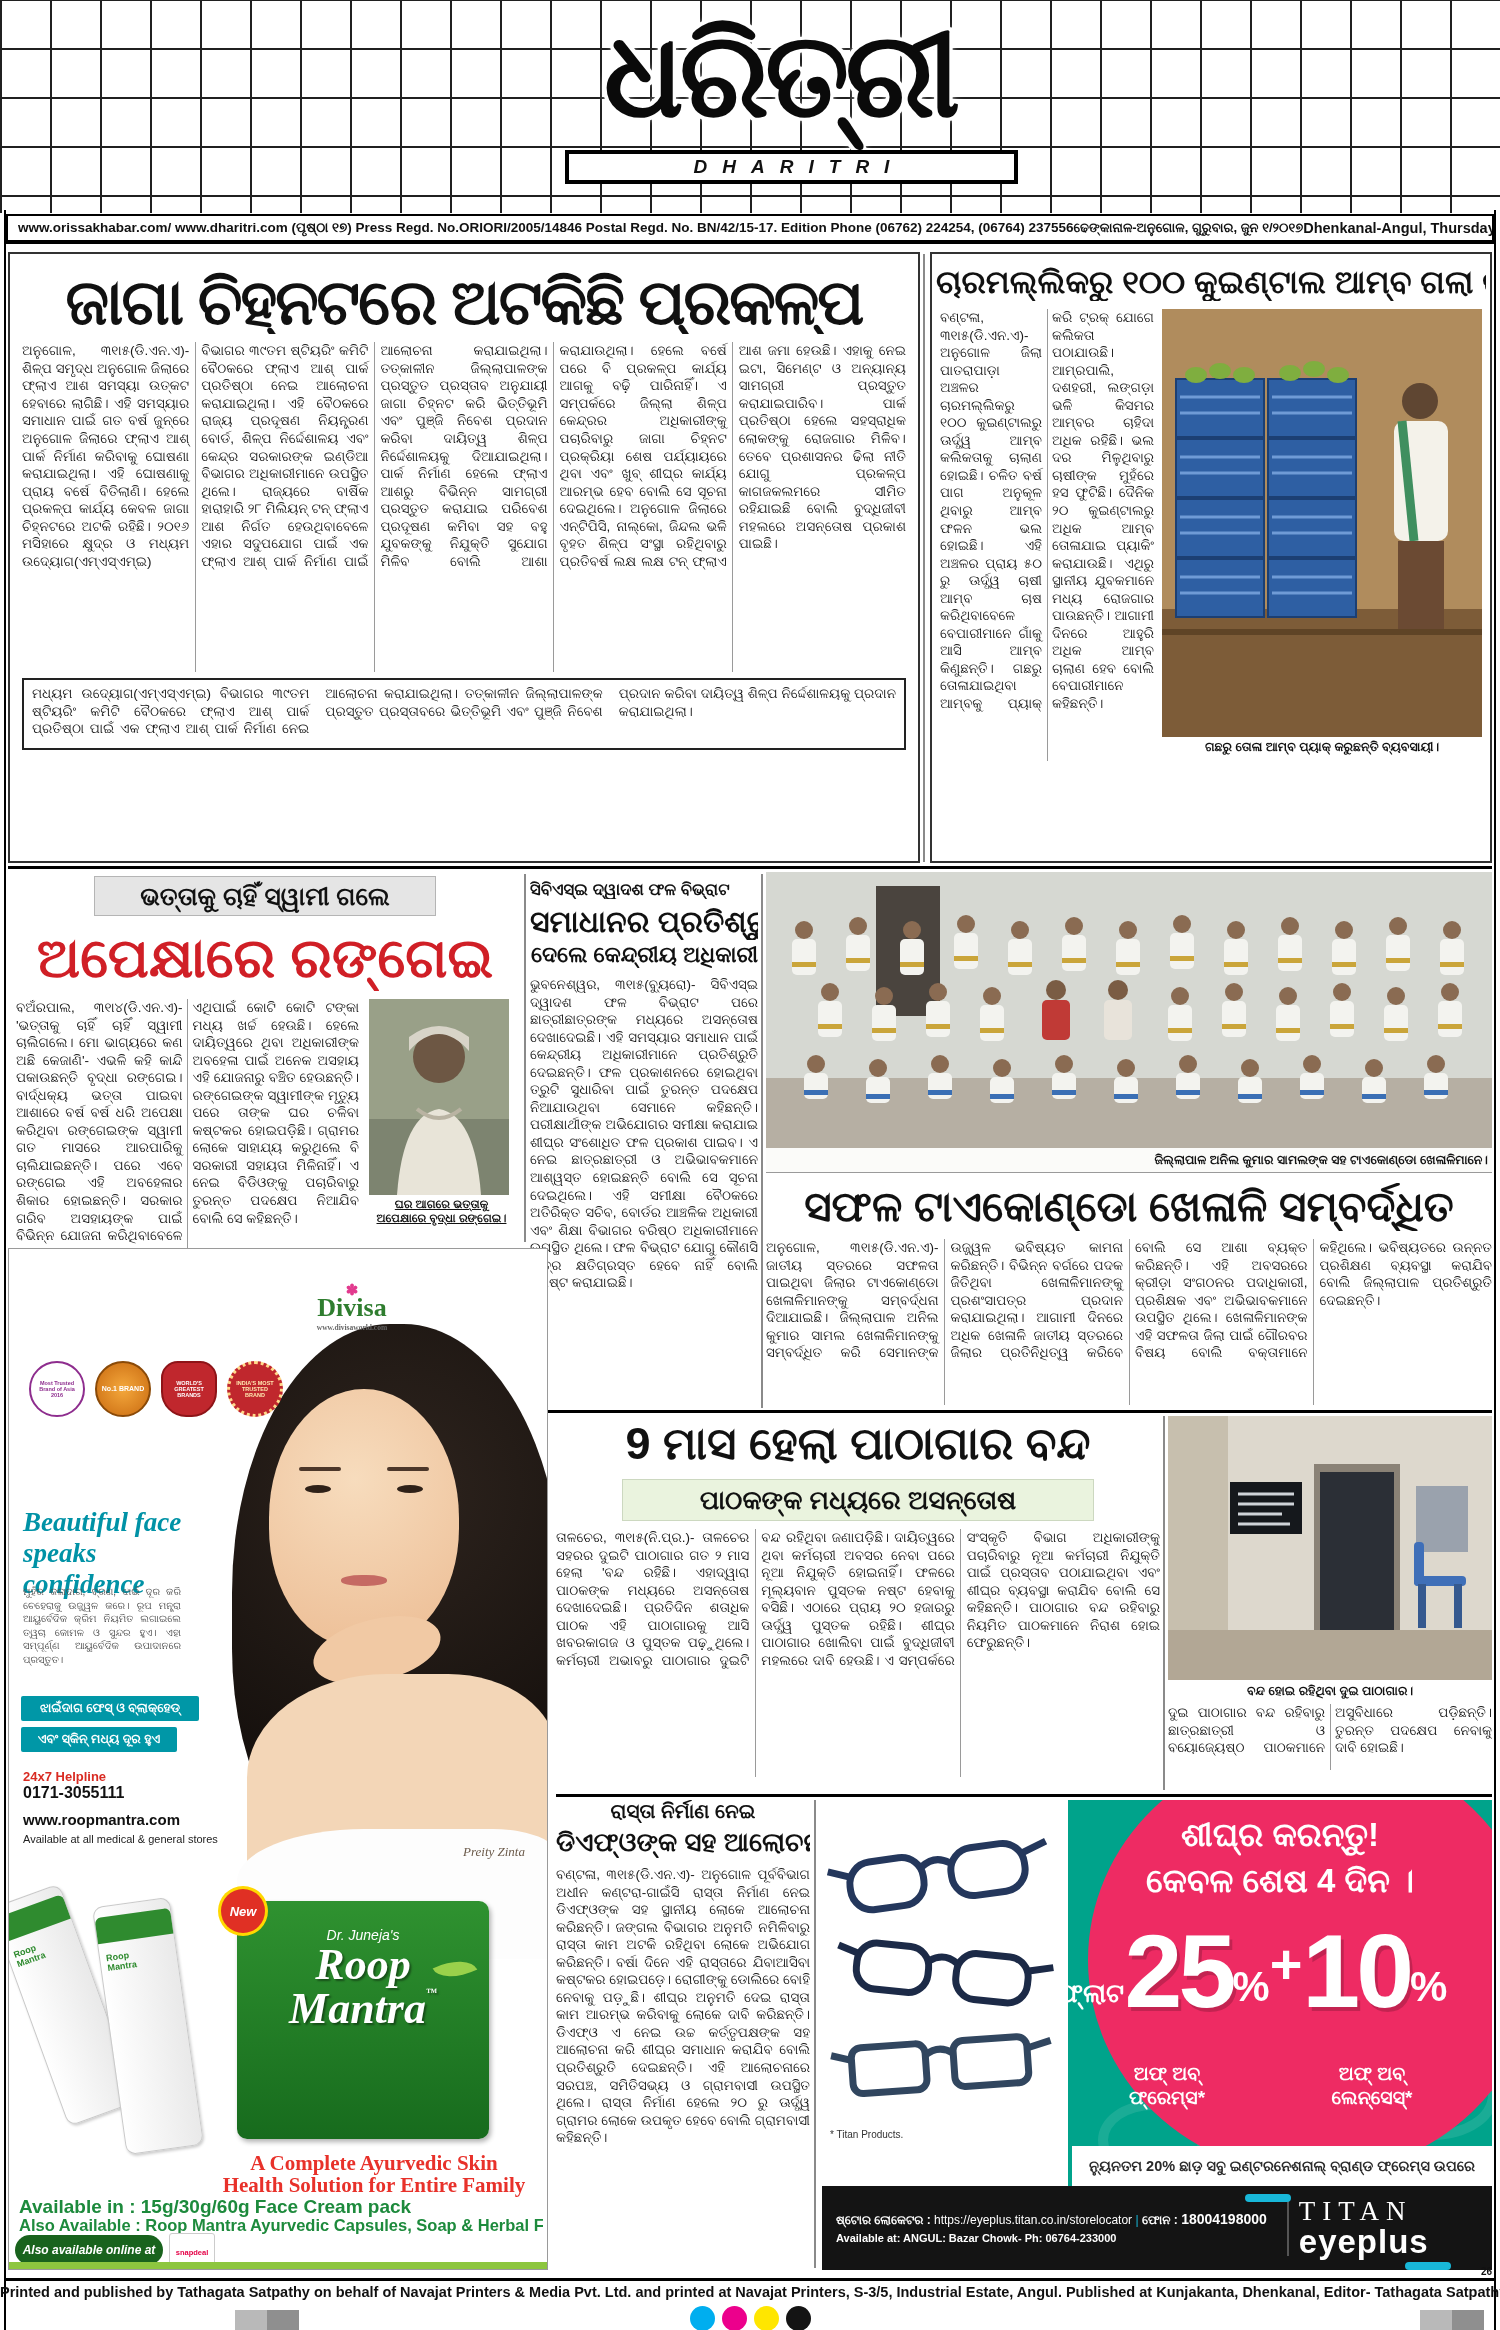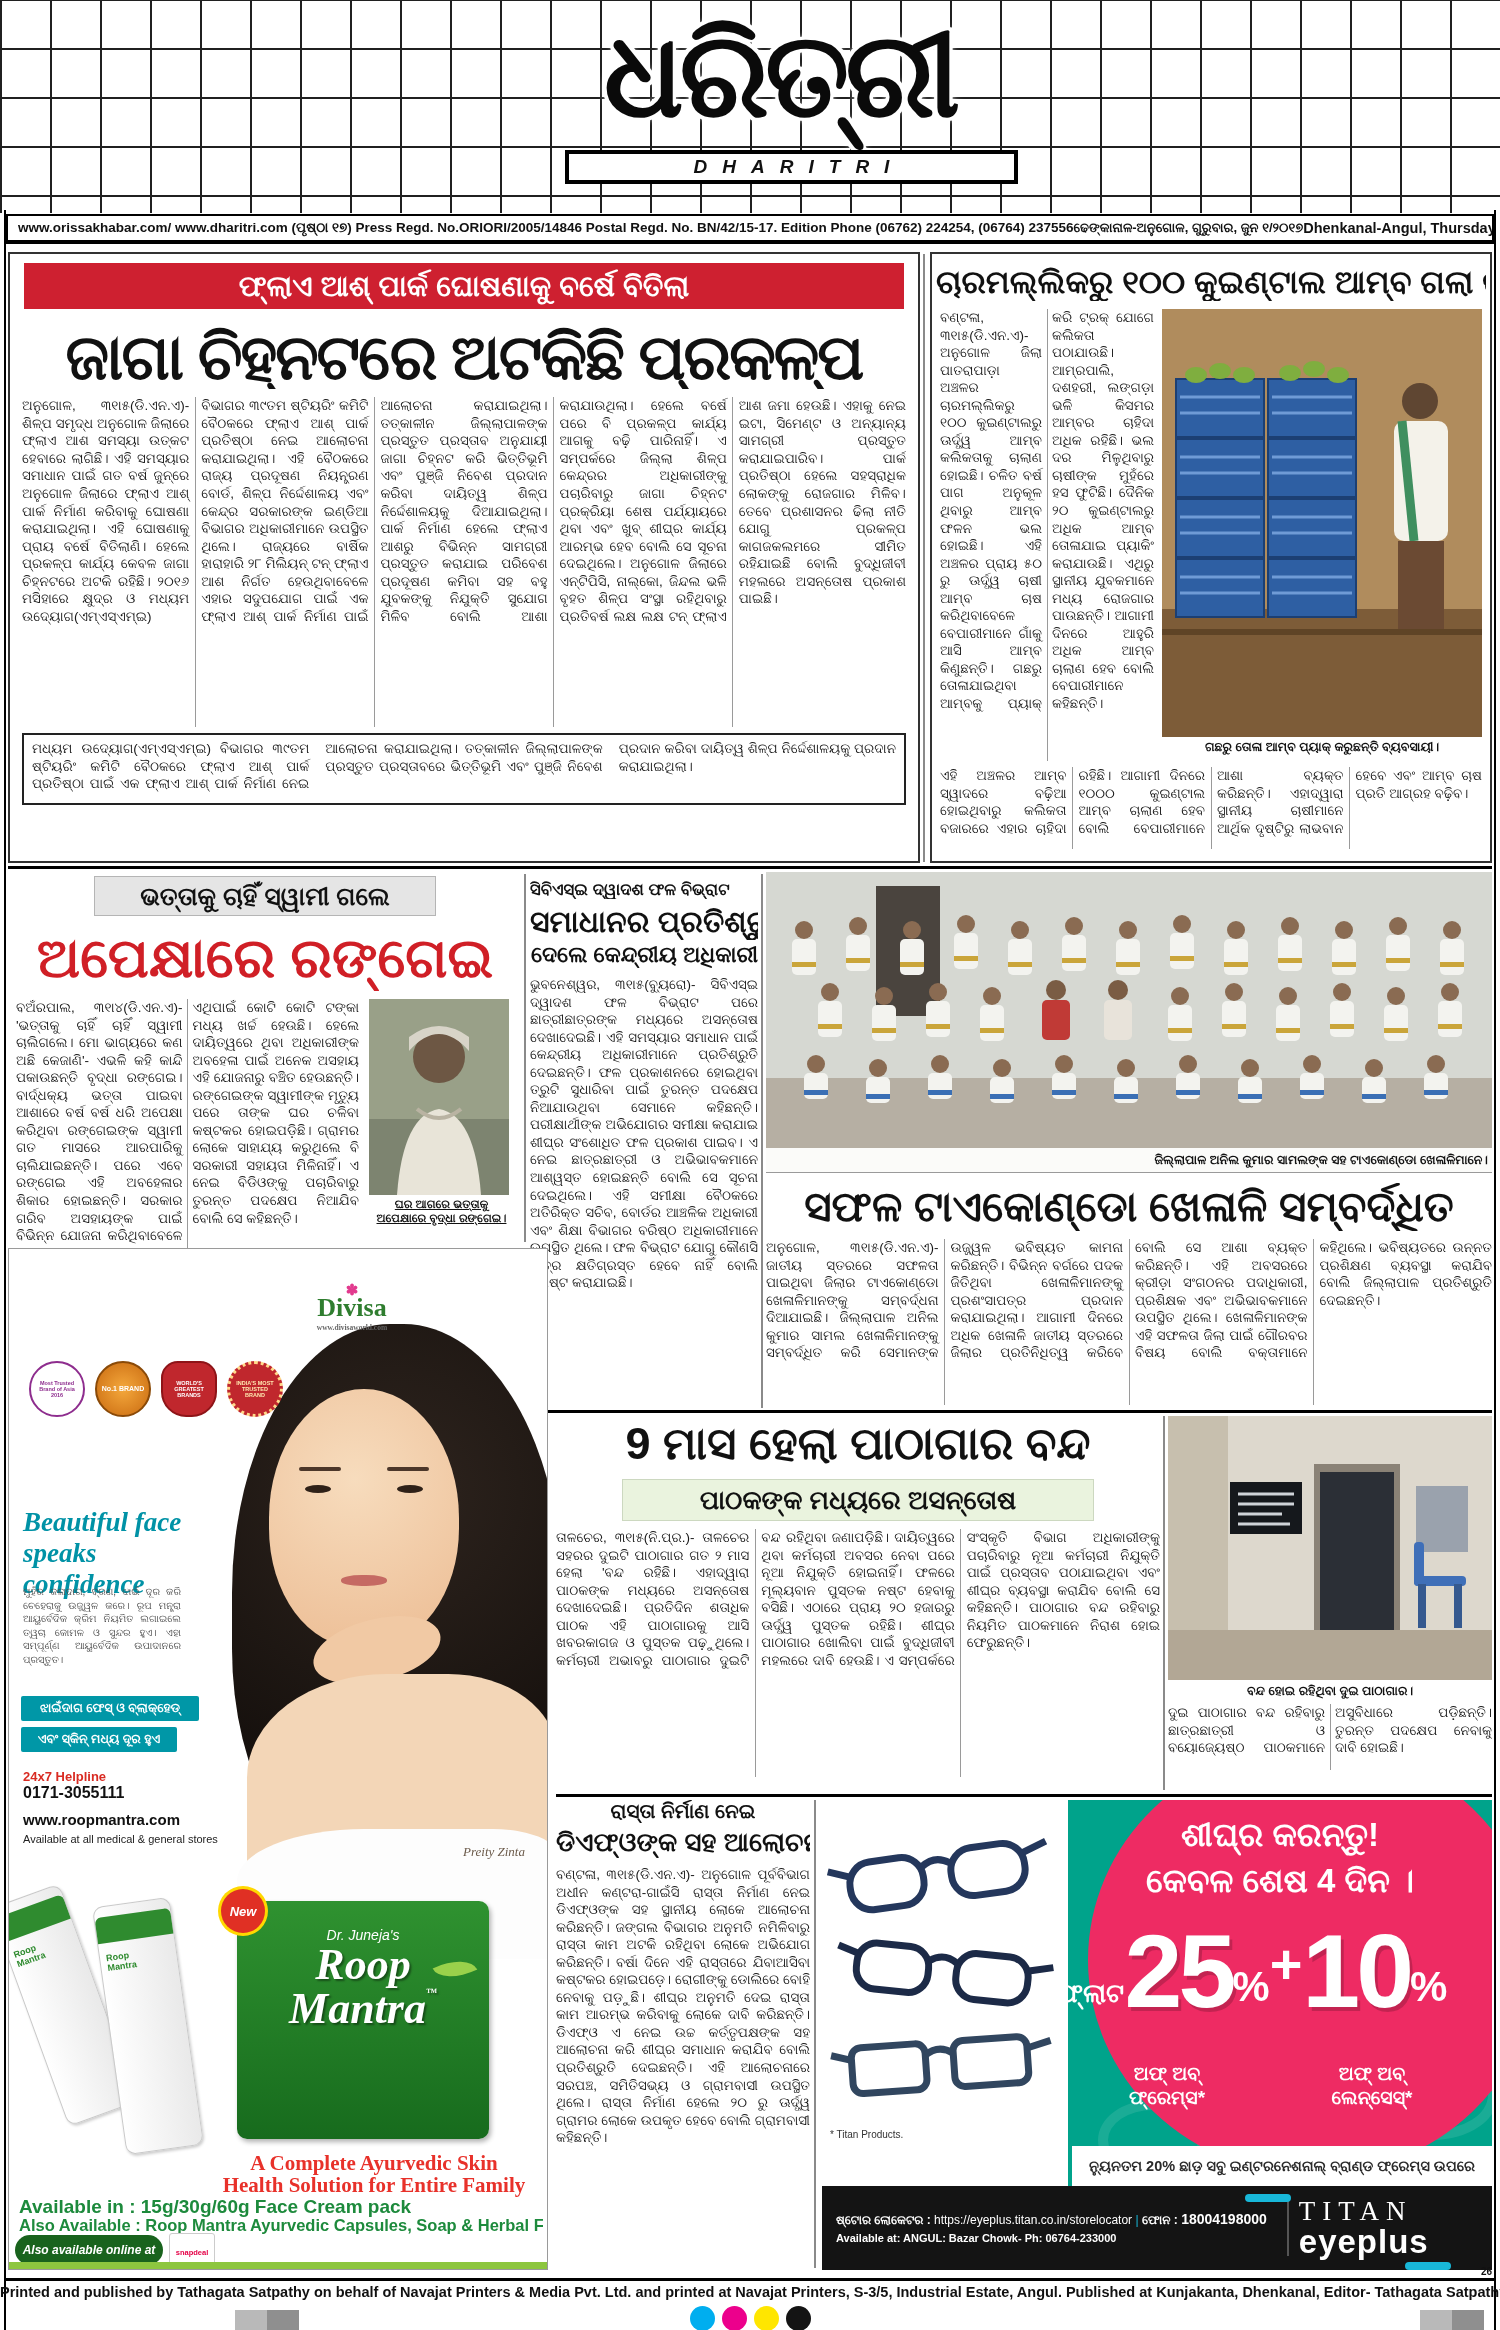--- a/index.html
+++ b/index.html
@@ -189,21 +189,20 @@
   <div class="abs" id="mastLatin">DHARITRI</div>
   <div class="abs" id="infoBar">
     <span>www.orissakhabar.com/ www.dharitri.com  (ପୃଷ୍ଠା ୧୭)  Press Regd. No.ORIORI/2005/14846 Postal Regd. No. BN/42/15-17.  Edition Phone (06762) 224254, (06764) 237556</span>
     <span class="mid">ଢେଙ୍କାନାଳ-ଅନୁଗୋଳ, ଗୁରୁବାର, ଜୁନ ୧/୨୦୧୭</span>
     <span class="right">Dhenkanal-Angul, Thursday, June 1/ 2017</span>
   </div>
   <div class="edge" style="left:4px"></div>
   <div class="edge" style="left:1494px"></div>
 
   <div class="abs" id="lead">
-    <div id="leadKicker">ଫ୍ଲାଏ ଆଶ୍ ପାର୍କ ଘୋଷଣାକୁ ବର୍ଷେ ବିତିଲା</div>
     <div id="leadHead">ଜାଗା ଚିହ୍ନଟରେ ଅଟକିଛି ପ୍ରକଳ୍ପ</div>
     <div id="leadBody" class="bodytext">ଅନୁଗୋଳ, ୩୧ା୫(ଡି.ଏନ.ଏ)- ଶିଳ୍ପ ସମୃଦ୍ଧ ଅନୁଗୋଳ ଜିଲାରେ ଫ୍ଲାଏ ଆଶ ସମସ୍ୟା ଉତ୍କଟ ହେବାରେ ଲାଗିଛି। ଏହି ସମସ୍ୟାର ସମାଧାନ ପାଇଁ ଗତ ବର୍ଷ ଜୁନ୍‌ରେ ଅନୁଗୋଳ ଜିଲାରେ ଫ୍ଲାଏ ଆଶ୍ ପାର୍କ ନିର୍ମାଣ କରିବାକୁ ଘୋଷଣା କରାଯାଇଥିଲା। ଏହି ଘୋଷଣାକୁ ପ୍ରାୟ ବର୍ଷେ ବିତିଲାଣି। ହେଲେ ପ୍ରକଳ୍ପ କାର୍ଯ୍ୟ କେବଳ ଜାଗା ଚିହ୍ନଟରେ ଅଟକି ରହିଛି। ୨୦୧୬ ମସିହାରେ କ୍ଷୁଦ୍ର ଓ ମଧ୍ୟମ ଉଦ୍ୟୋଗ(ଏମ୍ଏସ୍ଏମ୍ଇ) ବିଭାଗର ୩୯ତମ ଷ୍ଟିୟରିଂ କମିଟି ବୈଠକରେ ଫ୍ଲାଏ ଆଶ୍ ପାର୍କ ପ୍ରତିଷ୍ଠା ନେଇ ଆଲୋଚନା କରାଯାଇଥିଲା। ଏହି ବୈଠକରେ ରାଜ୍ୟ ପ୍ରଦୂଷଣ ନିୟନ୍ତ୍ରଣ ବୋର୍ଡ, ଶିଳ୍ପ ନିର୍ଦ୍ଦେଶାଳୟ ଏବଂ କେନ୍ଦ୍ର ସରକାରଙ୍କ ଇଣ୍ଡିଆ ବିଭାଗର ଅଧିକାରୀମାନେ ଉପସ୍ଥିତ ଥିଲେ। ରାଜ୍ୟରେ ବାର୍ଷିକ ହାରାହାରି ୨୮ ମିଲିୟନ୍ ଟନ୍ ଫ୍ଲାଏ ଆଶ ନିର୍ଗତ ହେଉଥିବାବେଳେ ଏହାର ସଦୁପଯୋଗ ପାଇଁ ଏକ ଫ୍ଲାଏ ଆଶ୍ ପାର୍କ ନିର୍ମାଣ ପାଇଁ ଆଲୋଚନା କରାଯାଇଥିଲା। ତତ୍କାଳୀନ ଜିଲ୍ଲାପାଳଙ୍କ ପ୍ରସ୍ତୁତ ପ୍ରସ୍ତାବ ଅନୁଯାୟୀ ଜାଗା ଚିହ୍ନଟ କରି ଭିତ୍ତିଭୂମି ଏବଂ ପୁଞ୍ଜି ନିବେଶ ପ୍ରଦାନ କରିବା ଦାୟିତ୍ୱ ଶିଳ୍ପ ନିର୍ଦ୍ଦେଶାଳୟକୁ ଦିଆଯାଇଥିଲା। ପାର୍କ ନିର୍ମାଣ ହେଲେ ଫ୍ଲାଏ ଆଶରୁ ବିଭିନ୍ନ ସାମଗ୍ରୀ ପ୍ରସ୍ତୁତ କରାଯାଇ ପରିବେଶ ପ୍ରଦୂଷଣ କମିବା ସହ ବହୁ ଯୁବକଙ୍କୁ ନିଯୁକ୍ତି ସୁଯୋଗ ମିଳିବ ବୋଲି ଆଶା କରାଯାଉଥିଲା। ହେଲେ ବର୍ଷେ ପରେ ବି ପ୍ରକଳ୍ପ କାର୍ଯ୍ୟ ଆଗକୁ ବଢ଼ି ପାରିନାହିଁ। ଏ ସମ୍ପର୍କରେ ଜିଲ୍ଲା ଶିଳ୍ପ କେନ୍ଦ୍ରର ଅଧିକାରୀଙ୍କୁ ପଚାରିବାରୁ ଜାଗା ଚିହ୍ନଟ ପ୍ରକ୍ରିୟା ଶେଷ ପର୍ଯ୍ୟାୟରେ ଥିବା ଏବଂ ଖୁବ୍ ଶୀଘ୍ର କାର୍ଯ୍ୟ ଆରମ୍ଭ ହେବ ବୋଲି ସେ ସୂଚନା ଦେଇଥିଲେ। ଅନୁଗୋଳ ଜିଲାରେ ଏନ୍‌ଟିପିସି, ନାଲ୍‌କୋ, ଜିନ୍ଦଲ ଭଳି ବୃହତ ଶିଳ୍ପ ସଂସ୍ଥା ରହିଥିବାରୁ ପ୍ରତିବର୍ଷ ଲକ୍ଷ ଲକ୍ଷ ଟନ୍ ଫ୍ଲାଏ ଆଶ ଜମା ହେଉଛି। ଏହାକୁ ନେଇ ଇଟା, ସିମେଣ୍ଟ ଓ ଅନ୍ୟାନ୍ୟ ସାମଗ୍ରୀ ପ୍ରସ୍ତୁତ କରାଯାଇପାରିବ। ପାର୍କ ପ୍ରତିଷ୍ଠା ହେଲେ ସହସ୍ରାଧିକ ଲୋକଙ୍କୁ ରୋଜଗାର ମିଳିବ। ତେବେ ପ୍ରଶାସନର ଢିଲା ନୀତି ଯୋଗୁ ପ୍ରକଳ୍ପ କାଗଜକଲମରେ ସୀମିତ ରହିଯାଇଛି ବୋଲି ବୁଦ୍ଧିଜୀବୀ ମହଲରେ ଅସନ୍ତୋଷ ପ୍ରକାଶ ପାଇଛି।</div>
     <div id="leadBox" class="bodytext">ମଧ୍ୟମ ଉଦ୍ୟୋଗ(ଏମ୍ଏସ୍ଏମ୍ଇ) ବିଭାଗର ୩୯ତମ ଷ୍ଟିୟରିଂ କମିଟି ବୈଠକରେ ଫ୍ଲାଏ ଆଶ୍ ପାର୍କ ପ୍ରତିଷ୍ଠା ପାଇଁ ଏକ ଫ୍ଲାଏ ଆଶ୍ ପାର୍କ ନିର୍ମାଣ ନେଇ ଆଲୋଚନା କରାଯାଇଥିଲା। ତତ୍କାଳୀନ ଜିଲ୍ଲାପାଳଙ୍କ ପ୍ରସ୍ତୁତ ପ୍ରସ୍ତାବରେ ଭିତ୍ତିଭୂମି ଏବଂ ପୁଞ୍ଜି ନିବେଶ ପ୍ରଦାନ କରିବା ଦାୟିତ୍ୱ ଶିଳ୍ପ ନିର୍ଦ୍ଦେଶାଳୟକୁ ପ୍ରଦାନ କରାଯାଇଥିଲା।</div>
   </div>
 
   <div class="abs" id="mango">
     <div id="mangoHead">ଚାରମଲ୍ଲିକରୁ ୧୦୦ କୁଇଣ୍ଟାଲ ଆମ୍ବ ଗଲା କଲିକତା</div>
     <div id="mangoRow">
       <div id="mangoTxt" class="bodytext">ବଣ୍ଟଳା, ୩୧ା୫(ଡି.ଏନ.ଏ)- ଅନୁଗୋଳ ଜିଲା ପାତରାପାଡ଼ା ଅଞ୍ଚଳର ଚାରମଲ୍ଲିକରୁ ୧୦୦ କୁଇଣ୍ଟାଲରୁ ଊର୍ଦ୍ଧ୍ୱ ଆମ୍ବ କଲିକତାକୁ ଚାଲାଣ ହୋଇଛି। ଚଳିତ ବର୍ଷ ପାଗ ଅନୁକୂଳ ଥିବାରୁ ଆମ୍ବ ଫଳନ ଭଲ ହୋଇଛି। ଏହି ଅଞ୍ଚଳର ପ୍ରାୟ ୫୦ ରୁ ଊର୍ଦ୍ଧ୍ୱ ଚାଷୀ ଆମ୍ବ ଚାଷ କରିଥିବାବେଳେ ବେପାରୀମାନେ ଗାଁକୁ ଆସି ଆମ୍ବ କିଣୁଛନ୍ତି। ଗଛରୁ ତୋଳାଯାଇଥିବା ଆମ୍ବକୁ ପ୍ୟାକ୍ କରି ଟ୍ରକ୍ ଯୋଗେ କଲିକତା ପଠାଯାଉଛି। ଆମ୍ରପାଲି, ଦଶହରୀ, ଲଙ୍ଗଡ଼ା ଭଳି କିସମର ଆମ୍ବର ଚାହିଦା ଅଧିକ ରହିଛି। ଭଲ ଦର ମିଳୁଥିବାରୁ ଚାଷୀଙ୍କ ମୁହଁରେ ହସ ଫୁଟିଛି। ଦୈନିକ ୨୦ କୁଇଣ୍ଟାଲରୁ ଅଧିକ ଆମ୍ବ ତୋଳାଯାଇ ପ୍ୟାକିଂ କରାଯାଉଛି। ଏଥିରୁ ସ୍ଥାନୀୟ ଯୁବକମାନେ ମଧ୍ୟ ରୋଜଗାର ପାଉଛନ୍ତି। ଆଗାମୀ ଦିନରେ ଆହୁରି ଅଧିକ ଆମ୍ବ ଚାଲାଣ ହେବ ବୋଲି ବେପାରୀମାନେ କହିଛନ୍ତି।</div>
       <div id="mangoPhotoCol">
@@ -235,21 +234,20 @@
             <circle cx="258" cy="92" r="18" fill="#5f4632"></circle>
             <rect x="232" y="112" width="54" height="120" rx="10" fill="#f4f2ea"></rect>
             <path d="M240 112l12 120" stroke="#3f8f5f" stroke-width="9"></path>
             <rect x="236" y="232" width="46" height="90" fill="#6b4a33"></rect>
           </g>
           <rect y="320" width="320" height="6" fill="#5f4426"></rect>
         </svg>
         <div id="mangoCaption" class="caption">ଗଛରୁ ତୋଳା ଆମ୍ବ ପ୍ୟାକ୍ କରୁଛନ୍ତି ବ୍ୟବସାୟୀ।</div>
       </div>
     </div>
-    <div id="mangoB2" class="bodytext">ଏହି ଅଞ୍ଚଳର ଆମ୍ବ ସ୍ୱାଦରେ ବଢ଼ିଆ ହୋଇଥିବାରୁ କଲିକତା ବଜାରରେ ଏହାର ଚାହିଦା ରହିଛି। ଆଗାମୀ ଦିନରେ ୧୦୦୦ କୁଇଣ୍ଟାଲ ଆମ୍ବ ଚାଲାଣ ହେବ ବୋଲି ବେପାରୀମାନେ ଆଶା ବ୍ୟକ୍ତ କରିଛନ୍ତି। ଏହାଦ୍ୱାରା ସ୍ଥାନୀୟ ଚାଷୀମାନେ ଆର୍ଥିକ ଦୃଷ୍ଟିରୁ ଲାଭବାନ ହେବେ ଏବଂ ଆମ୍ବ ଚାଷ ପ୍ରତି ଆଗ୍ରହ ବଢ଼ିବ।</div>
   </div>
 
   <div class="rule" style="left:8px;top:866px;width:1484px;height:3px"></div>
   <div class="vrule" style="left:923px;top:254px;height:608px"></div>
 
   <div class="abs" id="rangei">
     <div id="rangeiKicker">ଭତ୍ତାକୁ ଚାହିଁ ସ୍ୱାମୀ ଗଲେ</div>
     <div id="rangeiHead">ଅପେକ୍ଷାରେ ରଙ୍ଗେଇ</div>
     <div id="rangeiRow">
       <div id="rangeiTxt" class="bodytext">ବଅଁରପାଲ, ୩୧ା୪(ଡି.ଏନ.ଏ)- 'ଭତ୍ତାକୁ ଚାହିଁ ଚାହିଁ ସ୍ୱାମୀ ଚାଲିଗଲେ। ମୋ ଭାଗ୍ୟରେ କଣ ଅଛି କେଜାଣି'- ଏଭଳି କହି କାନ୍ଦି ପକାଉଛନ୍ତି ବୃଦ୍ଧା ରଙ୍ଗେଇ। ବାର୍ଦ୍ଧକ୍ୟ ଭତ୍ତା ପାଇବା ଆଶାରେ ବର୍ଷ ବର୍ଷ ଧରି ଅପେକ୍ଷା କରିଥିବା ରଙ୍ଗେଇଙ୍କ ସ୍ୱାମୀ ଗତ ମାସରେ ଆରପାରିକୁ ଚାଲିଯାଇଛନ୍ତି। ପରେ ଏବେ ରଙ୍ଗେଇ ଏହି ଅବହେଳାର ଶିକାର ହୋଇଛନ୍ତି। ସରକାର ଗରିବ ଅସହାୟଙ୍କ ପାଇଁ ବିଭିନ୍ନ ଯୋଜନା କରିଥିବାବେଳେ ଏଥିପାଇଁ କୋଟି କୋଟି ଟଙ୍କା ମଧ୍ୟ ଖର୍ଚ୍ଚ ହେଉଛି। ହେଲେ ଦାୟିତ୍ୱରେ ଥିବା ଅଧିକାରୀଙ୍କ ଅବହେଳା ପାଇଁ ଅନେକ ଅସହାୟ ଏହି ଯୋଜନାରୁ ବଞ୍ଚିତ ହେଉଛନ୍ତି। ରଙ୍ଗେଇଙ୍କ ସ୍ୱାମୀଙ୍କ ମୃତ୍ୟୁ ପରେ ତାଙ୍କ ଘର ଚଳିବା କଷ୍ଟକର ହୋଇପଡ଼ିଛି। ଗ୍ରାମର ଲୋକେ ସାହାଯ୍ୟ କରୁଥିଲେ ବି ସରକାରୀ ସହାୟତା ମିଳିନାହିଁ। ଏ ନେଇ ବିଡିଓଙ୍କୁ ପଚାରିବାରୁ ତୁରନ୍ତ ପଦକ୍ଷେପ ନିଆଯିବ ବୋଲି ସେ କହିଛନ୍ତି।</div>

